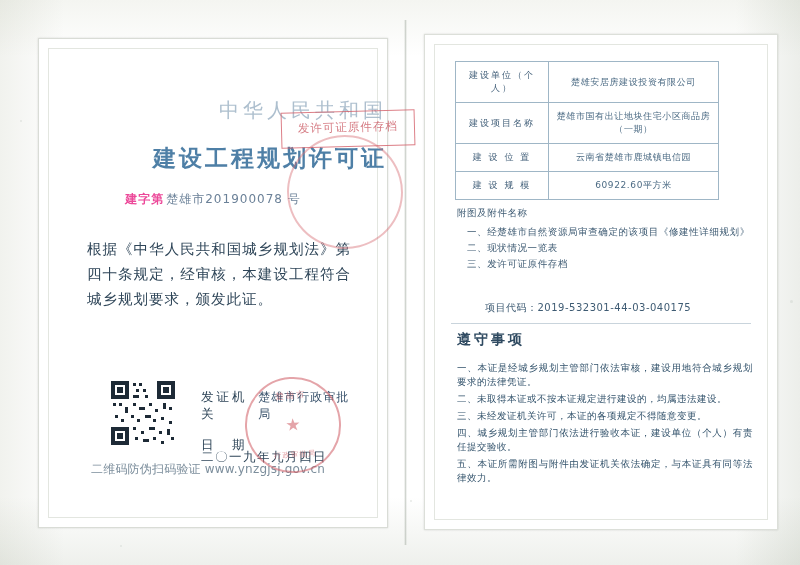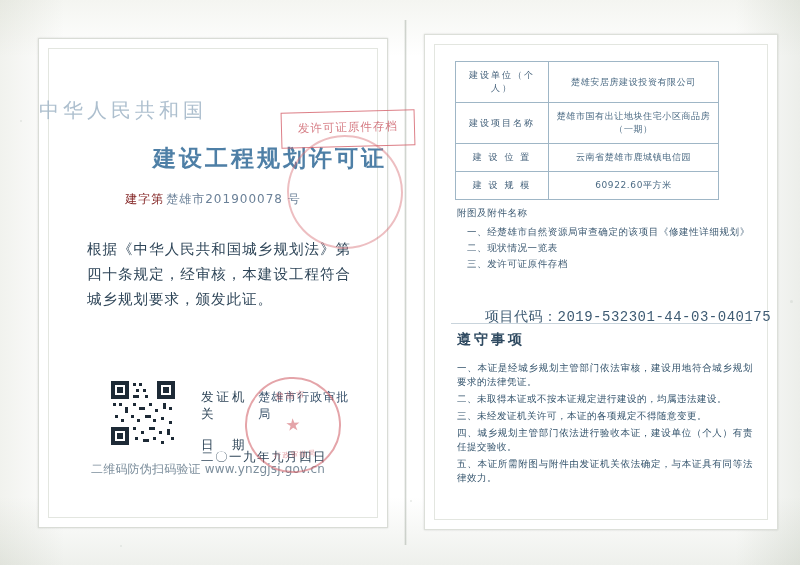--- a/index.html
+++ b/index.html
@@ -67,21 +67,21 @@
     height: 525px;
     background: linear-gradient(90deg, rgba(200,205,198,0), rgba(170,178,168,0.55), rgba(200,205,198,0));
   }
 
   
   .l-title-1 {
     position: absolute;
     left: 0;
     right: 0;
     top: 58px;
-    text-align: left;
+    text-align: right;
     font-family: "DejaVu Serif", serif;
     font-size: 20px;
     letter-spacing: 4px;
     color: #9fb4c6;
     opacity: 0.85;
     white-space: nowrap;
   }
   .l-title-2 {
     position: absolute;
     left: 0;
@@ -97,21 +97,21 @@
   .l-serial {
     position: absolute;
     left: 0;
     right: 0;
     top: 152px;
     text-align: center;
     font-size: 12px;
     letter-spacing: 1px;
     color: #6b8198;
   }
-  .l-serial .sn-label { color: #7f1d1d; margin-right: 2px; }
+  .l-serial .sn-label { color: #ec4899; margin-right: 2px; font-weight: bold; }
 
   .l-body {
     position: absolute;
     left: 48px;
     right: 36px;
     top: 198px;
     font-family: "DejaVu Serif", serif;
     font-size: 14.5px;
     line-height: 25px;
     letter-spacing: 1px;
@@ -294,25 +294,24 @@
     font-size: 9.5px;
     color: #3e5b73;
     line-height: 16px;
     letter-spacing: 0.6px;
   }
   .r-attach .head { margin-bottom: 3px; }
   .r-attach .it { padding-left: 10px; }
   .r-proj-code {
     position: absolute;
     left: 60px;
-    top: 273px;
-    font-size: 14px;
+    top: 266px;
+    font-size: 10px;
     color: #3e5b73;
     letter-spacing: 0.5px;
-    font-family: Liberation Mono, monospace;
   }
 
   .r-divider {
     position: absolute;
     left: 26px;
     top: 288px;
     width: 300px;
     height: 1px;
     background: #c9d4dc;
   }

